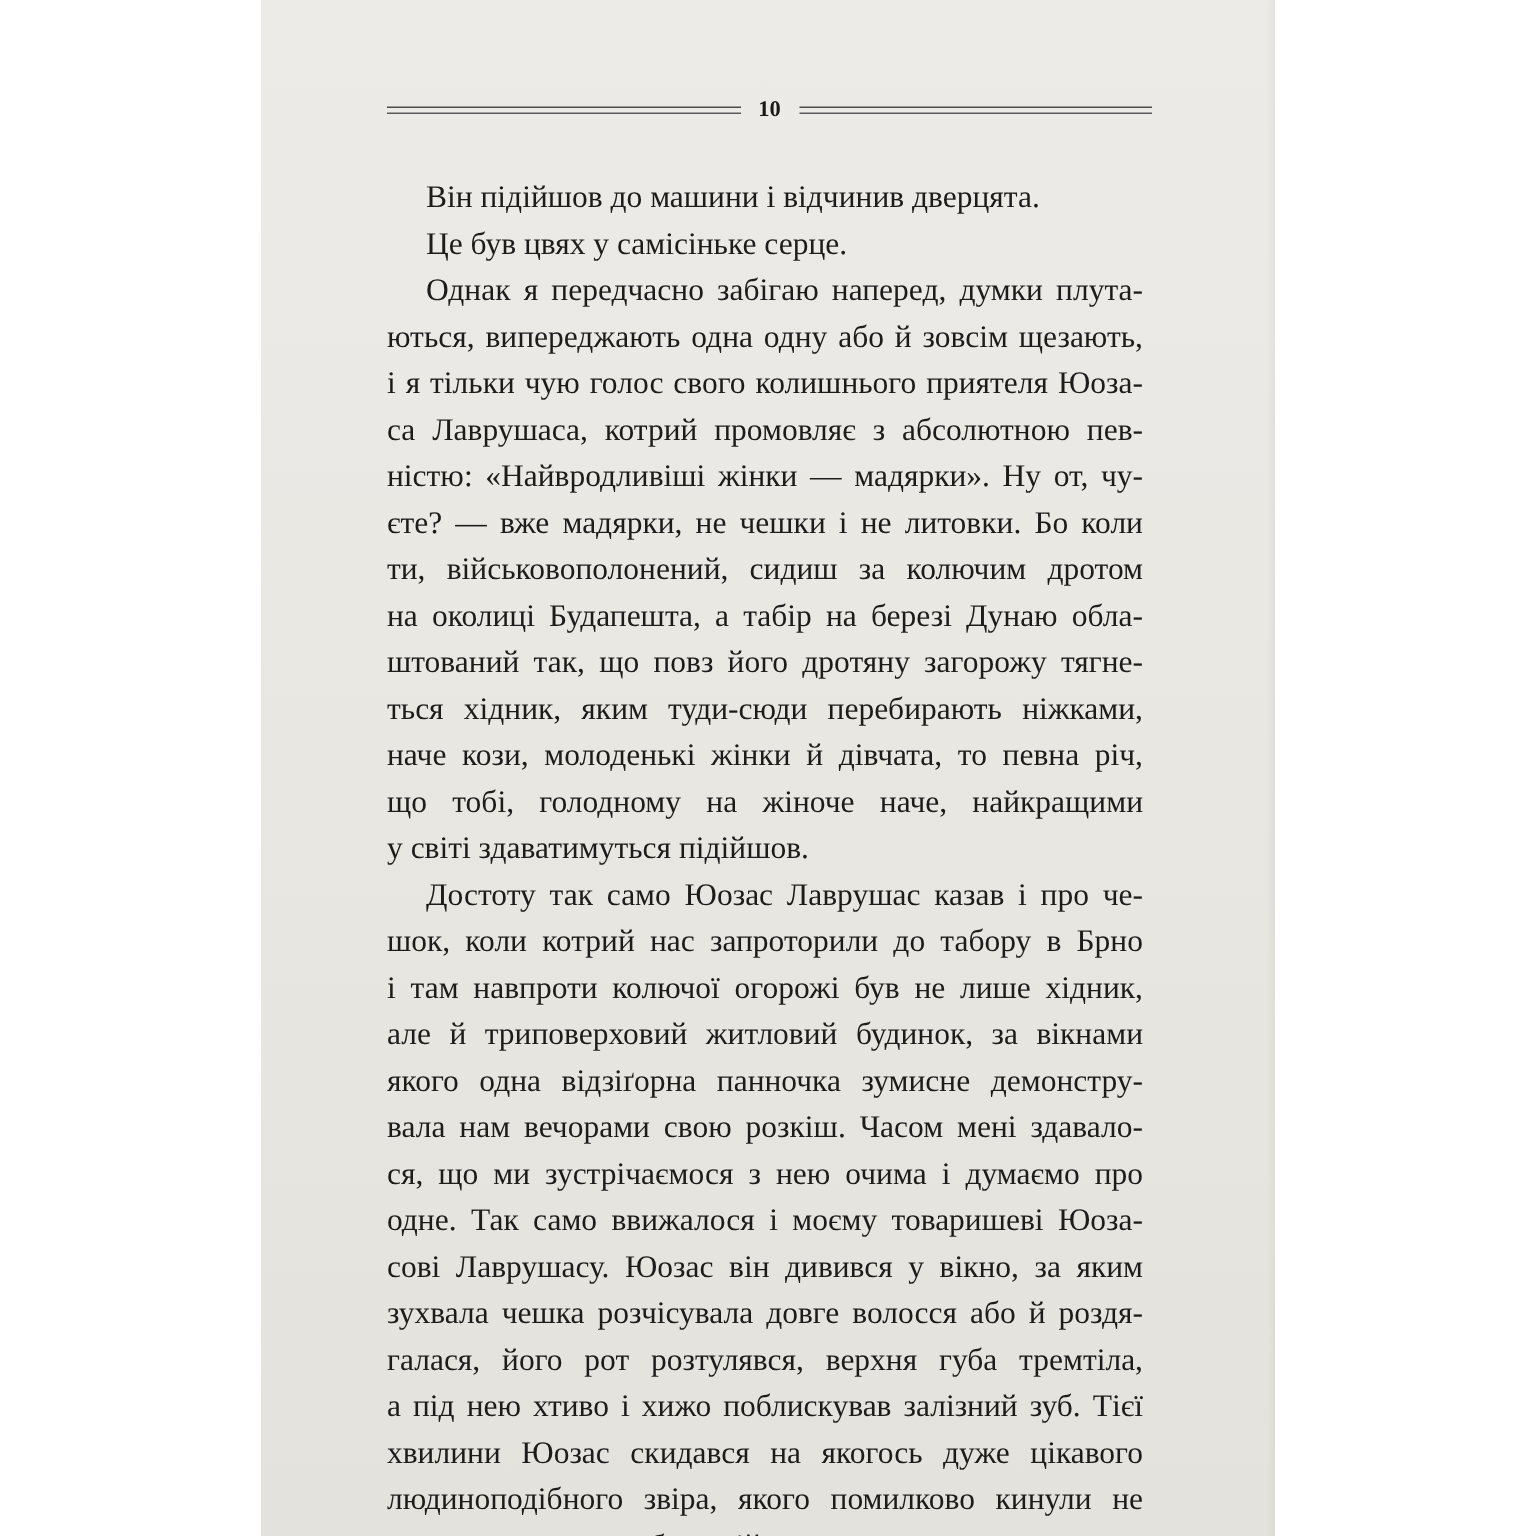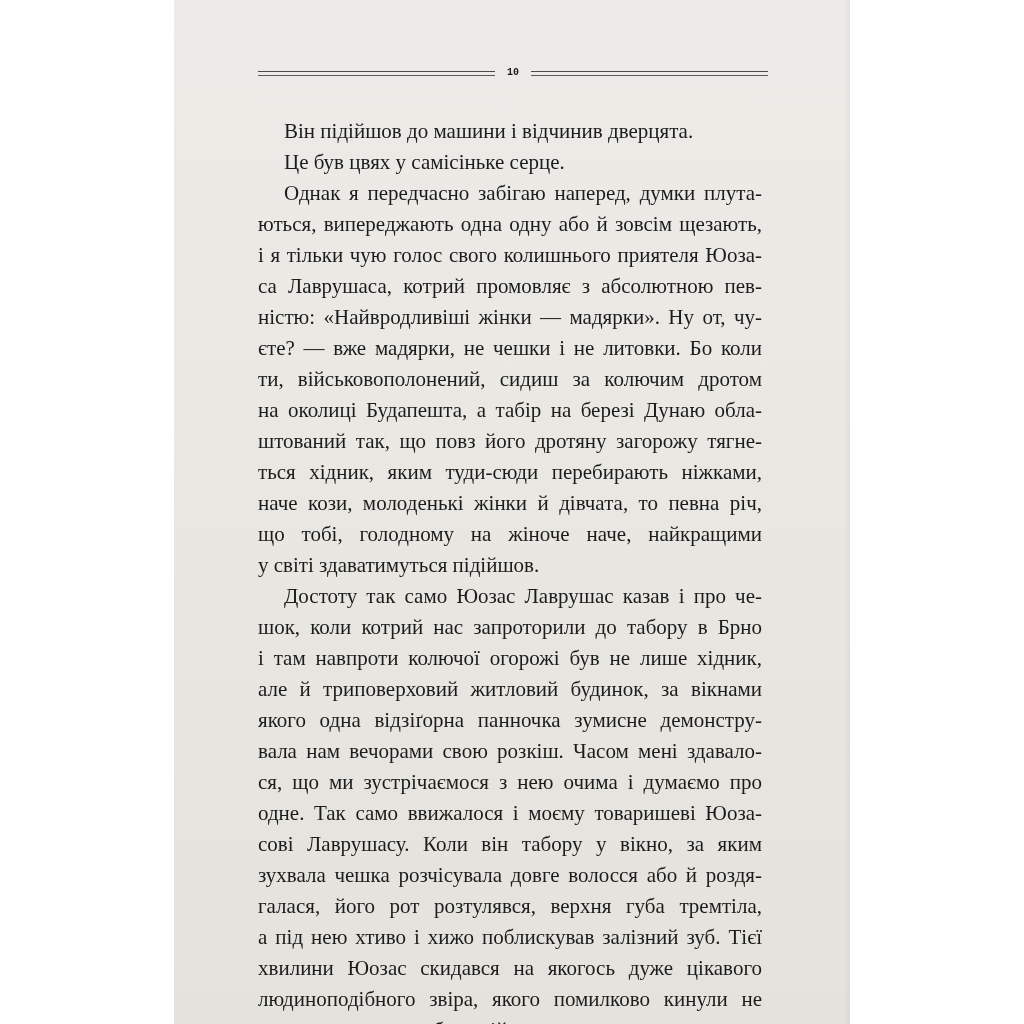--- a/index.html
+++ b/index.html
@@ -35,23 +35,23 @@
       align-items: center;
     }
     .rule {
       flex: 1;
       height: 5px;
       border-top: 1.5px solid #4a4a4a;
       border-bottom: 1px solid #5a5a5a;
       box-sizing: border-box;
     }
     .page-number {
-      font-family: Liberation Mono, monospace;
+      font-family: Liberation Serif, serif;
       font-weight: bold;
-      font-size: 10px;
+      font-size: 15px;
       color: #1a1a1a;
       padding: 0 12px;
       line-height: 26px;
     }
     .body-text {
       position: absolute;
       left: 84px;
       top: 116px;
       width: 504px;
       font-family: "Liberation Serif", serif;
@@ -111,21 +111,21 @@
 
     <div>
       <span class="line indent">Достоту так само Юозас Лаврушас казав і про че-</span>
       <span class="line">шок, коли котрий нас запроторили до табору в Брно</span>
       <span class="line">і там навпроти колючої огорожі був не лише хідник,</span>
       <span class="line">але й триповерховий житловий будинок, за вікнами</span>
       <span class="line">якого одна відзіґорна панночка зумисне демонстру-</span>
       <span class="line">вала нам вечорами свою розкіш. Часом мені здавало-</span>
       <span class="line">ся, що ми зустрічаємося з нею очима і думаємо про</span>
       <span class="line">одне. Так само ввижалося і моєму товаришеві Юоза-</span>
-      <span class="line">сові Лаврушасу. Коли він табору у вікно, за яким</span>
+      <span class="line">сові Лаврушасу. Юозас він дивився у вікно, за яким</span>
       <span class="line">зухвала чешка розчісувала довге волосся або й роздя-</span>
       <span class="line">галася, його рот розтулявся, верхня губа тремтіла,</span>
       <span class="line">а під нею хтиво і хижо поблискував залізний зуб. Тієї</span>
       <span class="line">хвилини Юозас скидався на якогось дуже цікавого</span>
       <span class="line">людиноподібного звіра, якого помилково кинули не</span>
       <span class="line last">до зоопарку, а до табору військовополонених.</span>
     </div>
   </div>
 </div>
 

